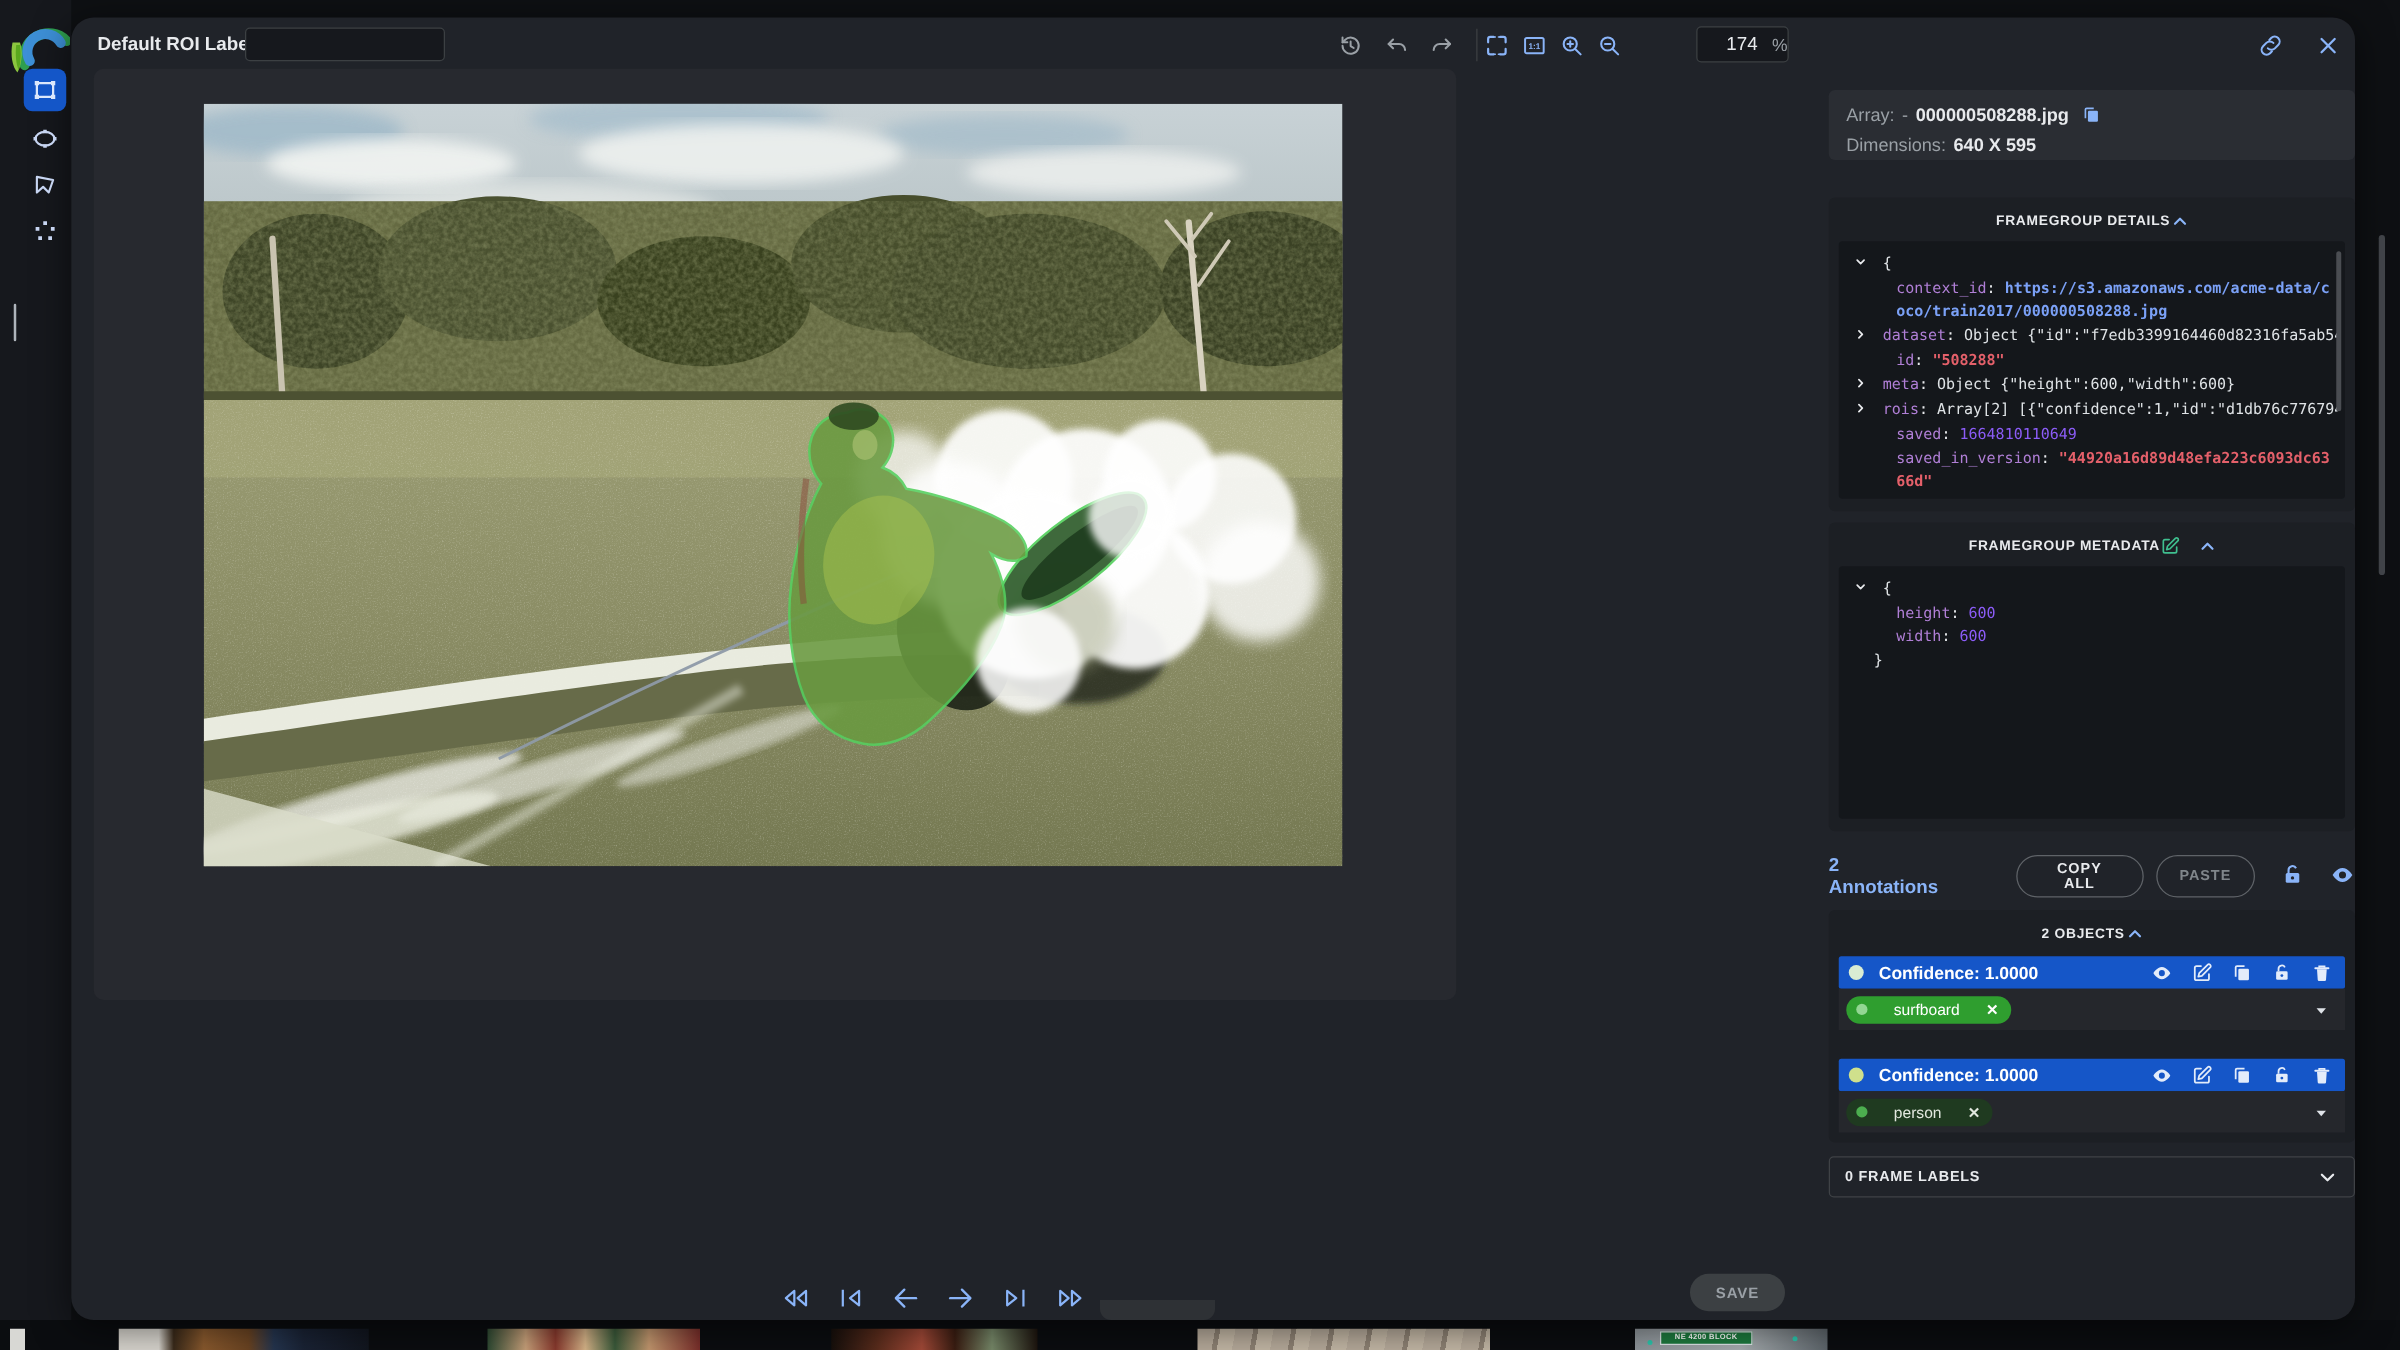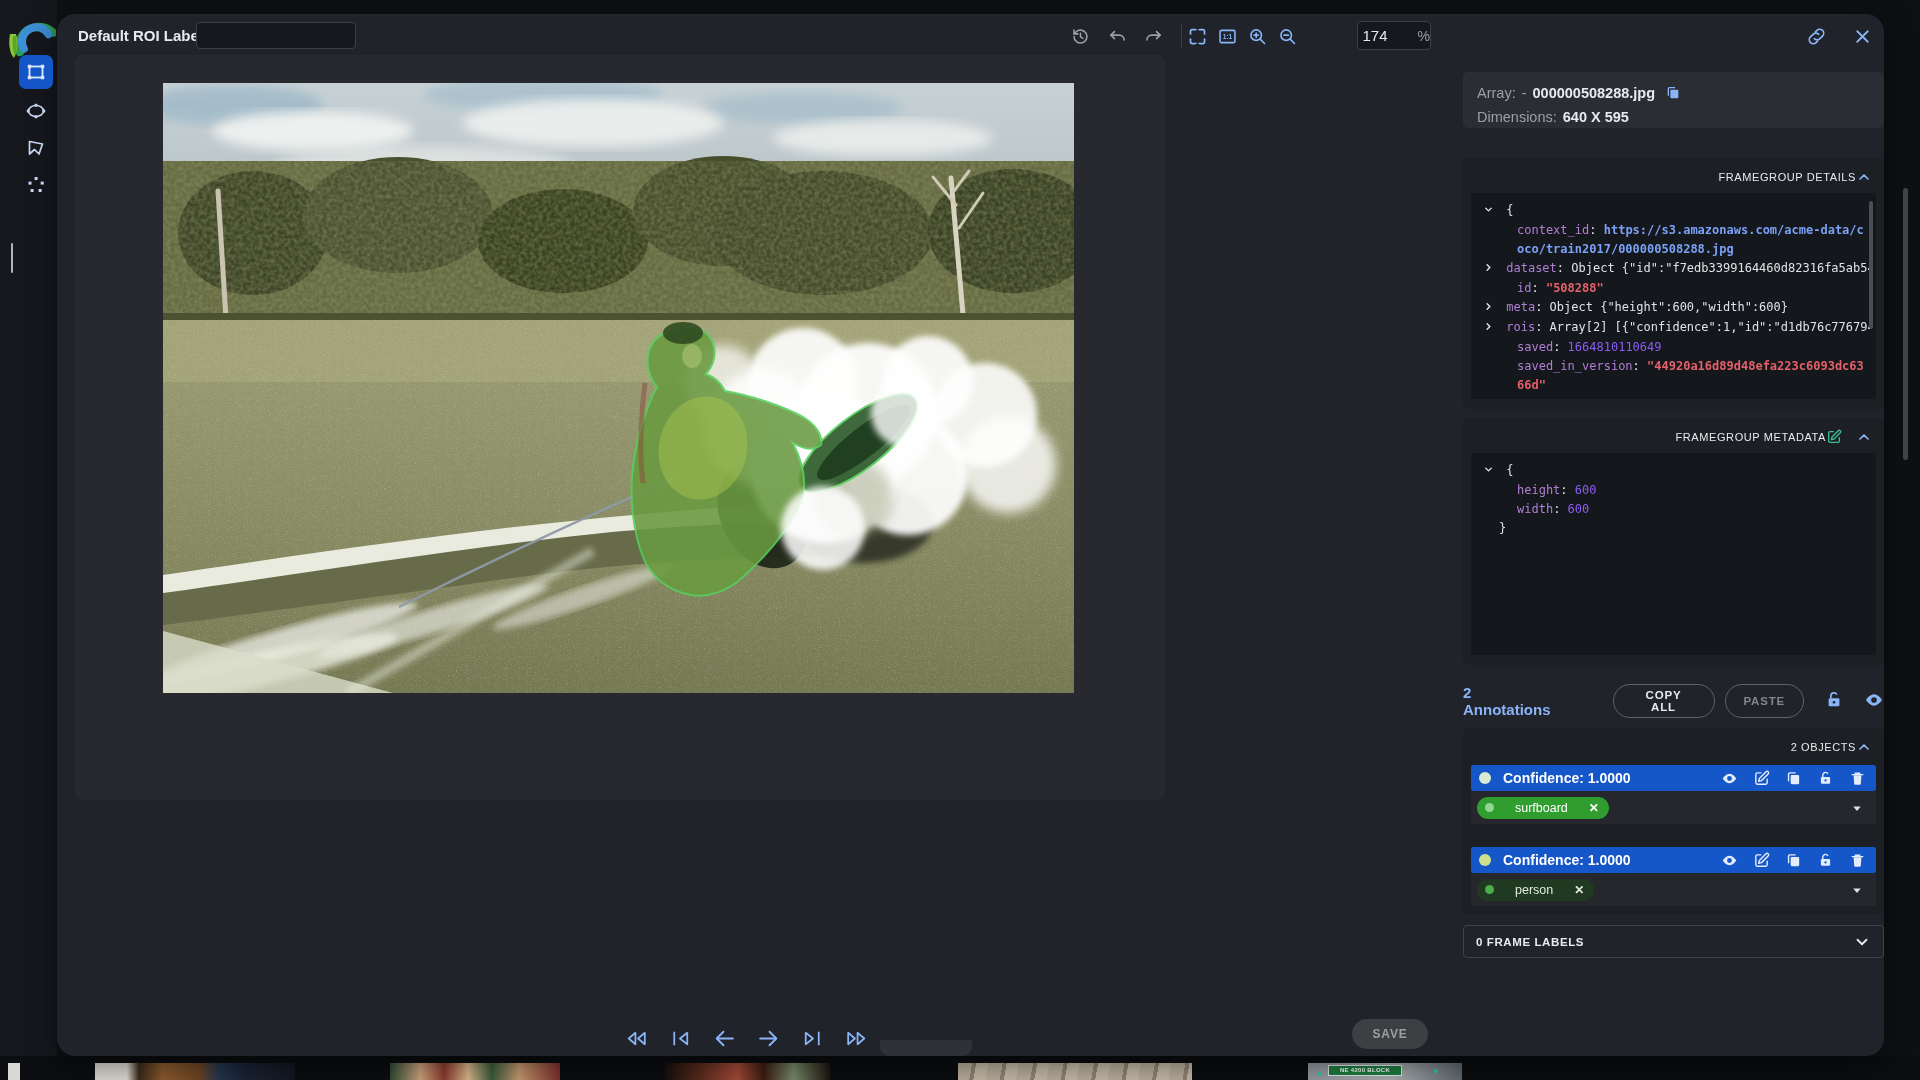--- a/index.html
+++ b/index.html
@@ -32,40 +32,40 @@
   
   .roi-label { left:78px; top:27px; color:#e8eaed; font-size:15px; font-weight:600; }
   .roi-input { left:196px; top:22px; width:160px; height:27px; background:#16181d;
                border:1px solid #3c4043; border-radius:4px; color:#e8eaed; padding:0 8px; font-size:13px; }
   .tb-icon { width:26px; height:26px; display:flex; align-items:center; justify-content:center; cursor:pointer; }
   .tb-icon svg { width:21px; height:21px; }
   .dim { color:#9aa0a6; }
   .blue { color:#8ab4f8; }
   .tb-divider { left:1181px; top:23px; width:1px; height:26px; background:#3c4043; }
   .pct-box { left:1357px; top:21px; width:74px; height:29px; background:#16181d; border:1px solid #3c4043;
-             border-radius:4px; display:flex; align-items:center; justify-content:space-between; gap:7px; }
+             border-radius:4px; display:flex; align-items:center; justify-content:flex-end; gap:7px; }
   .pct-box input { width:34px; background:transparent; border:none; color:#e8eaed; font-size:15px;
                    text-align:center; font-family:"Liberation Sans",sans-serif; }
   .pct-sign { color:#9aa0a6; font-size:14px; }
 
   
   .canvas-panel { left:75px; top:55px; width:1090px; height:745px; background:#27292f; border-radius:8px; }
   .photo { left:163px; top:83px; width:911px; height:610px; display:block; }
 
   
   .rp-card { left:1463px; width:421px; border-radius:5px; }
   .file-card { top:72px; height:56px; background:#2a2d33; padding:9px 14px; }
   .file-line { font-size:14.5px; line-height:24px; color:#9aa0a6; display:flex; align-items:center; gap:6px; }
   .file-line b { color:#e8eaed; font-weight:700; }
   .copy-file { width:18px; height:18px; color:#8ab4f8; cursor:pointer; margin-left:4px; }
   .copy-file svg { width:16px; height:16px; }
 
   .sect-card { background:#1c1f24; padding:8px 8px 10px 8px; }
-  .sect-head { display:flex; align-items:center; justify-content:flex-end;
-               padding:3px 4px 8px 6px; color:#e8eaed; font-size:11px; font-weight:400; letter-spacing:.6px; }
+  .sect-head { display:flex; align-items:center; justify-content:center;
+               padding:3px 4px 8px 6px; color:#e8eaed; font-size:11px; font-weight:700; letter-spacing:.6px; }
   .sect-head .icons { display:flex; gap:14px; align-items:center; }
   .chev { width:16px; height:16px; color:#8ab4f8; cursor:pointer; }
   .chev svg { width:16px; height:16px; }
   .edit-green { width:16px; height:16px; color:#3fbf8f; cursor:pointer; }
   .edit-green svg { width:16px; height:16px; }
 
   .json-box { background:#14171b; border-radius:3px; padding:8px 6px 8px 12px; position:relative;
               font-family:"DejaVu Sans Mono", monospace; font-size:12px; color:#dfe3e6; overflow:hidden; }
   .jrow { line-height:19px; }
   .ind1 { padding-left:34px; }

